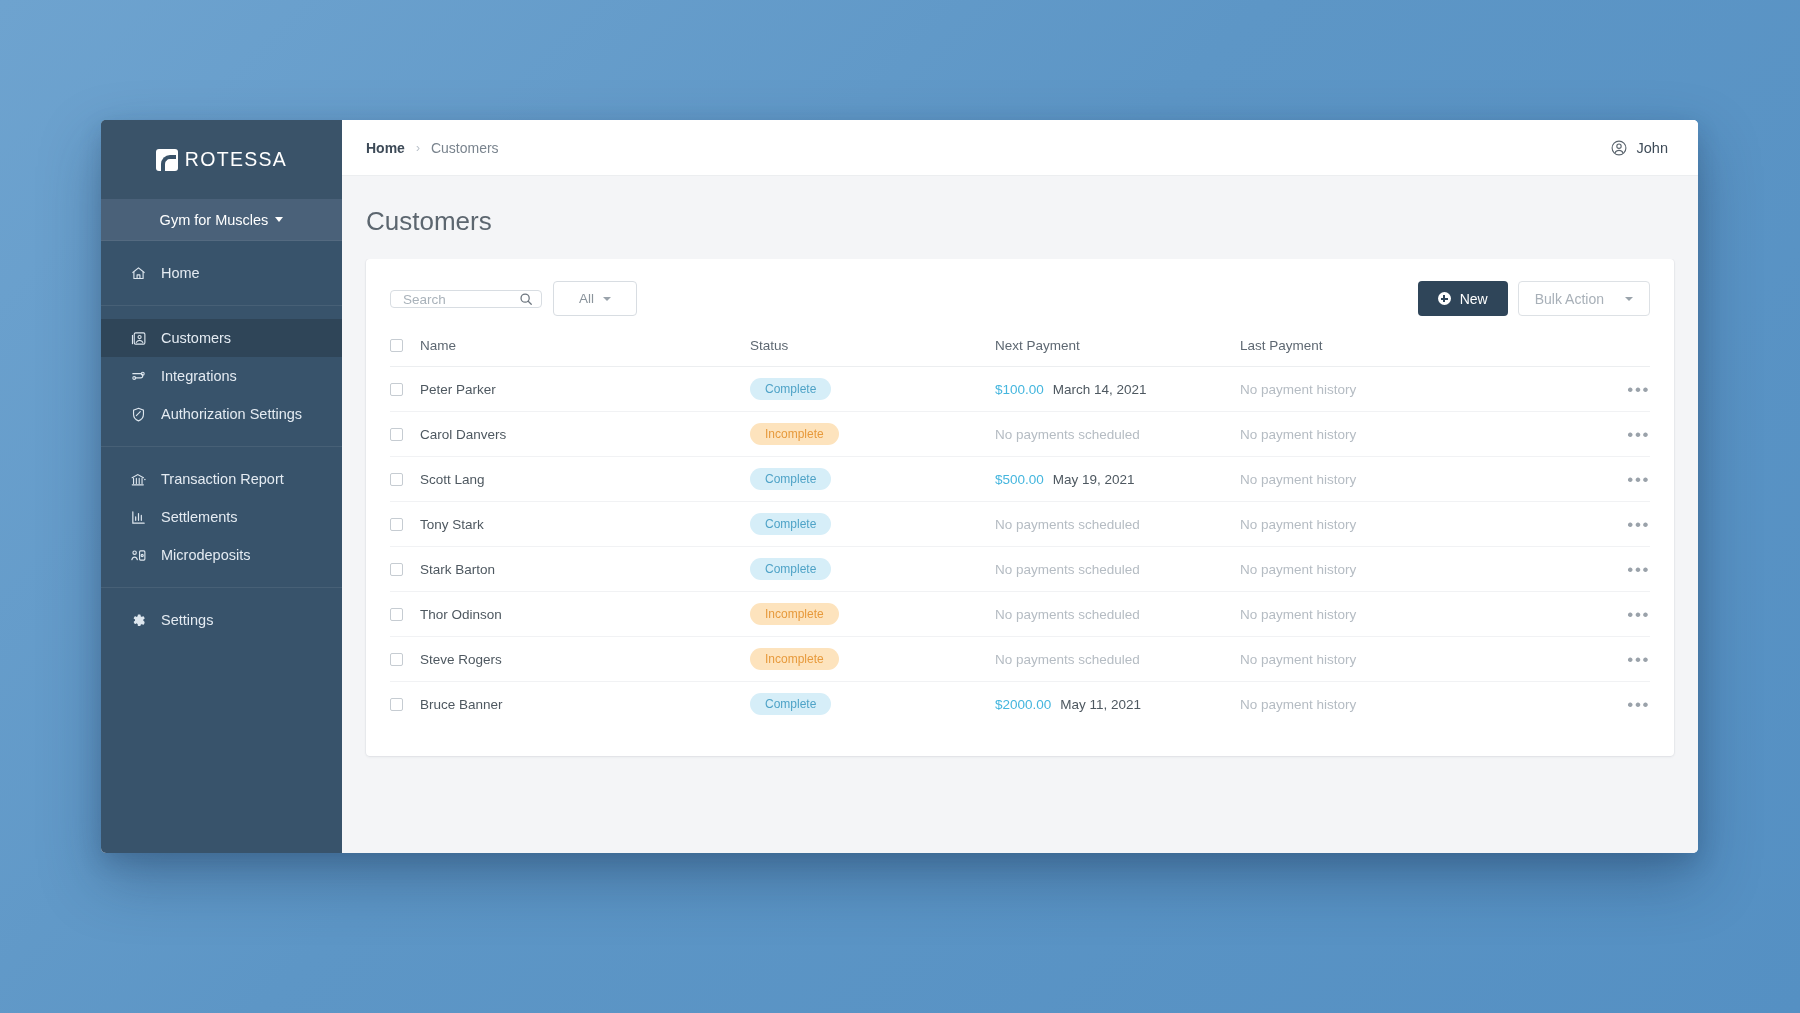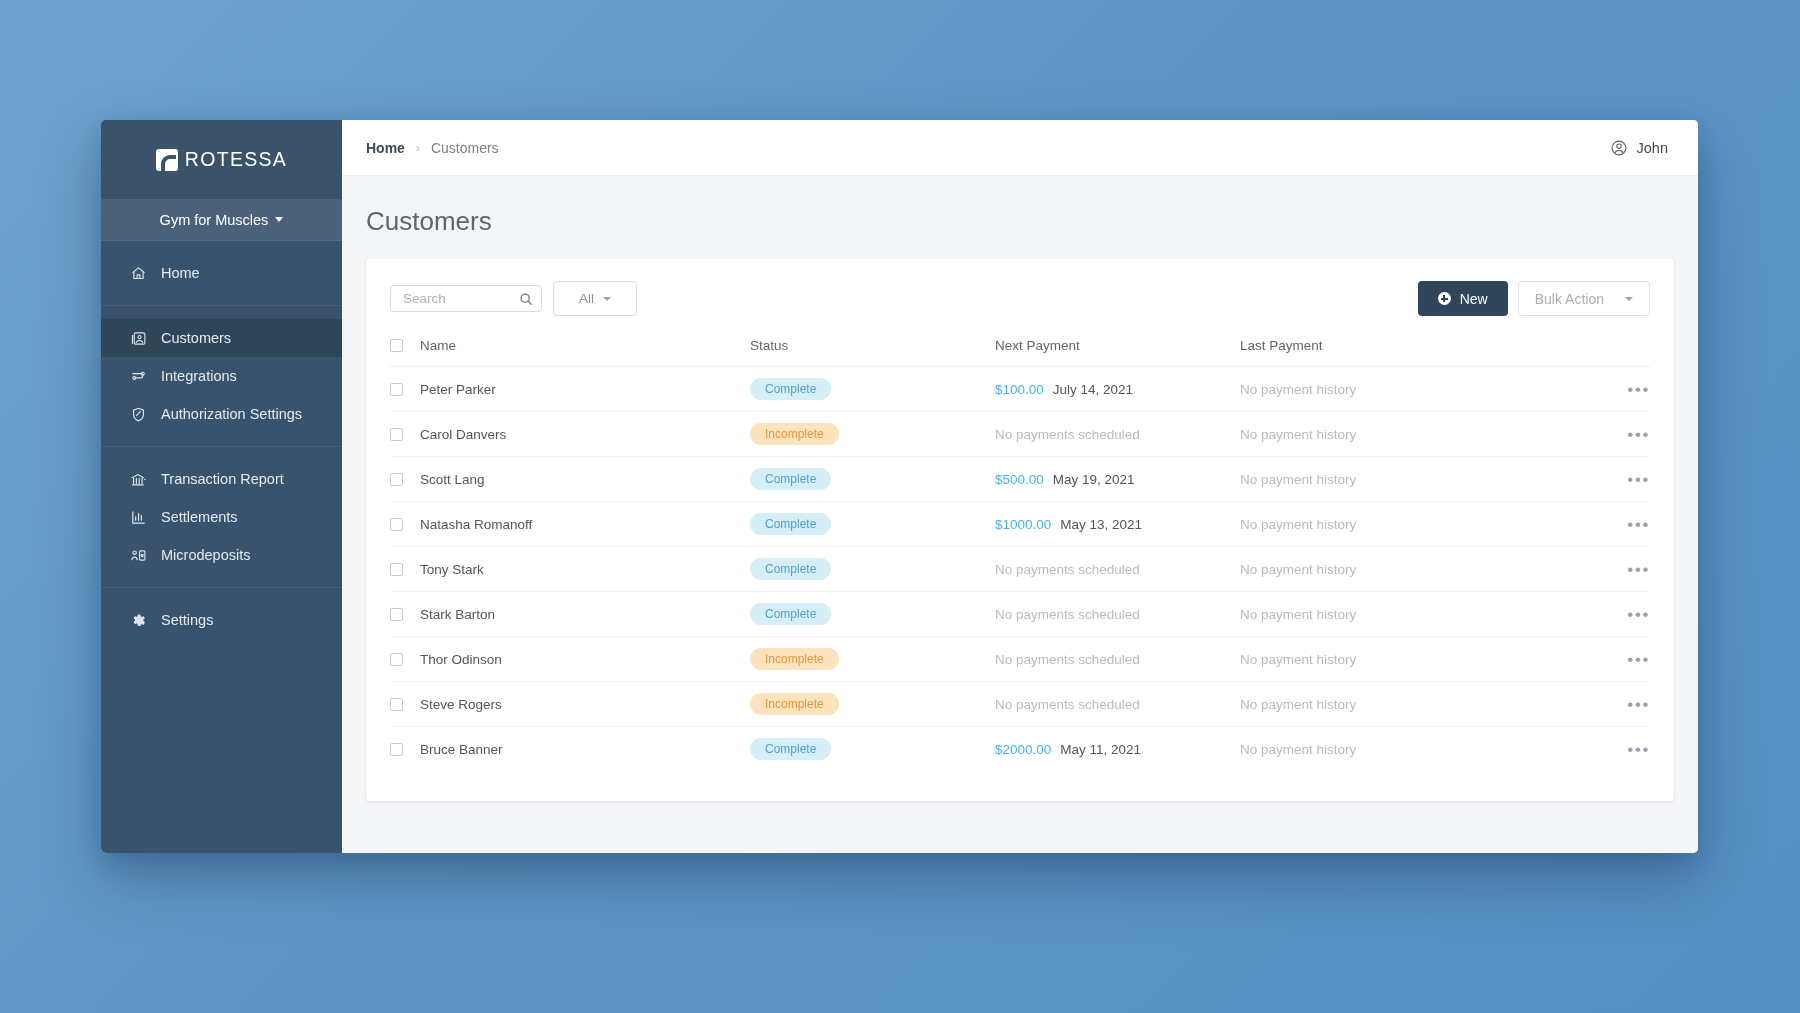--- a/index.html
+++ b/index.html
@@ -174,21 +174,21 @@
   .toolbar {
     display: flex;
     align-items: center;
     gap: 11px;
     margin-bottom: 22px;
   }
 
   .search-box {
     position: relative;
     width: 152px;
-    height: 27px;
+    height: 18px;
   }
   .search-box input {
     width: 100%;
     height: 100%;
     border: 1px solid #d8dde2;
     border-radius: 4px;
     padding: 0 30px 0 12px;
     font-size: 13.5px;
     font-family: "Liberation Sans", sans-serif;
     color: #55606a;
@@ -510,21 +510,21 @@
               <th class="col-menu"></th>
             </tr>
           </thead>
           <tbody id="table-body">
               <tr>
                 <td class="col-check">
                   <input type="checkbox" style="">
                 </td>
                 <td class="col-name">Peter Parker</td>
                 <td class="col-status"><span class="badge complete">Complete</span></td>
-                <td class="col-next"><span class="amount">$100.00</span><span class="pay-date">July 14, 2021</span></td>
+                <td class="col-next"><span class="amount">$100.00</span><span class="pay-date">March 14, 2021</span></td>
                 <td class="col-last"><span class="muted">No payment history</span></td>
                 <td class="col-menu">
                   <div class="row-menu">•••</div>
                 </td>
               </tr>
               <tr>
                 <td class="col-check">
                   <input type="checkbox" style="">
                 </td>
                 <td class="col-name">Carol Danvers</td>
@@ -535,32 +535,20 @@
                   <div class="row-menu">•••</div>
                 </td>
               </tr>
               <tr>
                 <td class="col-check">
                   <input type="checkbox" style="">
                 </td>
                 <td class="col-name">Scott Lang</td>
                 <td class="col-status"><span class="badge complete">Complete</span></td>
                 <td class="col-next"><span class="amount">$500.00</span><span class="pay-date">May 19, 2021</span></td>
-                <td class="col-last"><span class="muted">No payment history</span></td>
-                <td class="col-menu">
-                  <div class="row-menu">•••</div>
-                </td>
-              </tr>
-              <tr>
-                <td class="col-check">
-                  <input type="checkbox" style="">
-                </td>
-                <td class="col-name">Natasha Romanoff</td>
-                <td class="col-status"><span class="badge complete">Complete</span></td>
-                <td class="col-next"><span class="amount">$1000.00</span><span class="pay-date">May 13, 2021</span></td>
                 <td class="col-last"><span class="muted">No payment history</span></td>
                 <td class="col-menu">
                   <div class="row-menu">•••</div>
                 </td>
               </tr>
               <tr>
                 <td class="col-check">
                   <input type="checkbox" style="">
                 </td>
                 <td class="col-name">Tony Stark</td>

